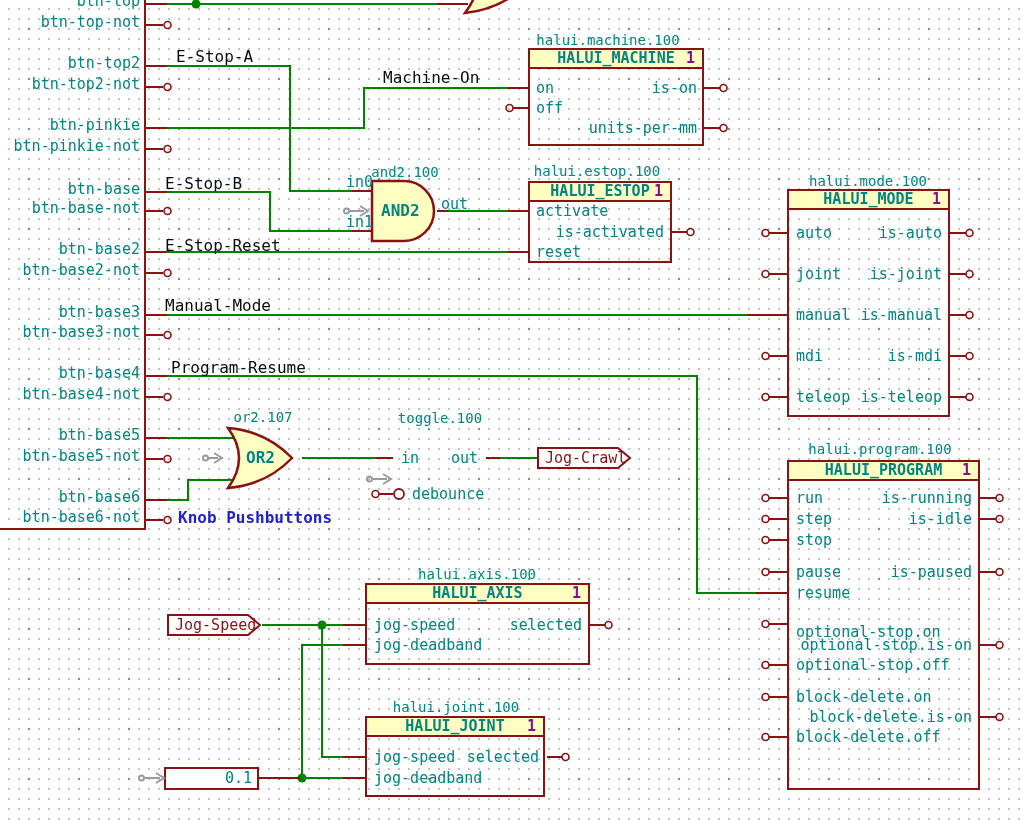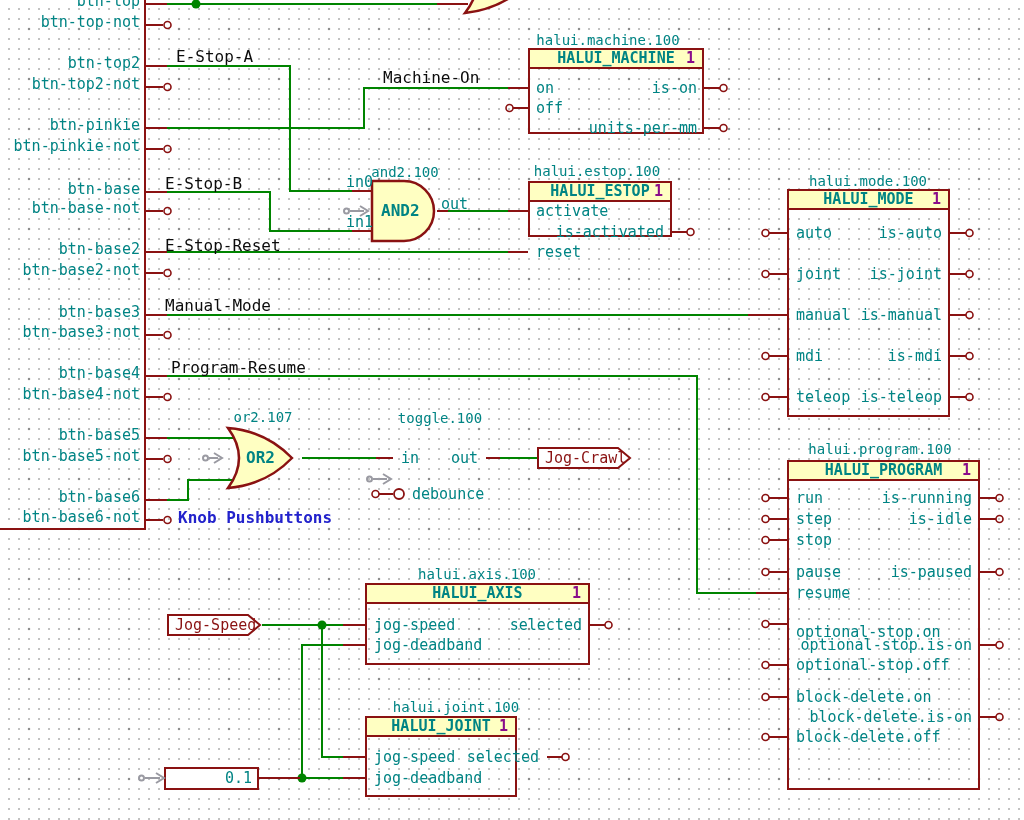--- a/index.html
+++ b/index.html
@@ -26,27 +26,27 @@
   .bar .unit{position:absolute;right:7px;top:0;color:#8a0d8a;font-weight:bold;font-size:15px;line-height:17px;}
   svg{position:absolute;left:0;top:0;}
 </style>
 </head>
 <body>
 
 <div id="canvas">
 
   <div class="comp" style="left:-30px;top:-20px;width:176px;height:550px;border-top:none;border-left:none;"></div>
 
-  <div class="comp" style="left:528px;top:48px;width:176px;height:86px;">
+  <div class="comp" style="left:528px;top:48px;width:176px;height:98px;">
     <div class="bar">
       <span class="ttl">HALUI_MACHINE</span>
       <span class="unit">1</span>
     </div>
   </div>
-  <div class="comp" style="left:528px;top:181px;width:144px;height:56px;">
+  <div class="comp" style="left:528px;top:181px;width:144px;height:82px;">
     <div class="bar">
       <span class="ttl">HALUI_ESTOP</span>
       <span class="unit">1</span>
     </div>
   </div>
   <div class="comp" style="left:787px;top:189px;width:163px;height:228px;">
     <div class="bar">
       <span class="ttl">HALUI_MODE</span>
       <span class="unit">1</span>
     </div>
@@ -56,21 +56,21 @@
       <span class="ttl">HALUI_PROGRAM</span>
       <span class="unit">1</span>
     </div>
   </div>
   <div class="comp" style="left:365px;top:583px;width:225px;height:82px;">
     <div class="bar">
       <span class="ttl">HALUI_AXIS</span>
       <span class="unit">1</span>
     </div>
   </div>
-  <div class="comp" style="left:365px;top:716px;width:152px;height:81px;">
+  <div class="comp" style="left:365px;top:716px;width:180px;height:81px;">
     <div class="bar">
       <span class="ttl">HALUI_JOINT</span>
       <span class="unit">1</span>
     </div>
   </div>
 
   <svg width="1024" height="820" viewBox="0 0 1024 820">
 
     <g stroke="#008400" stroke-width="2" fill="none">
       <polyline points="167,4 437,4"></polyline>

